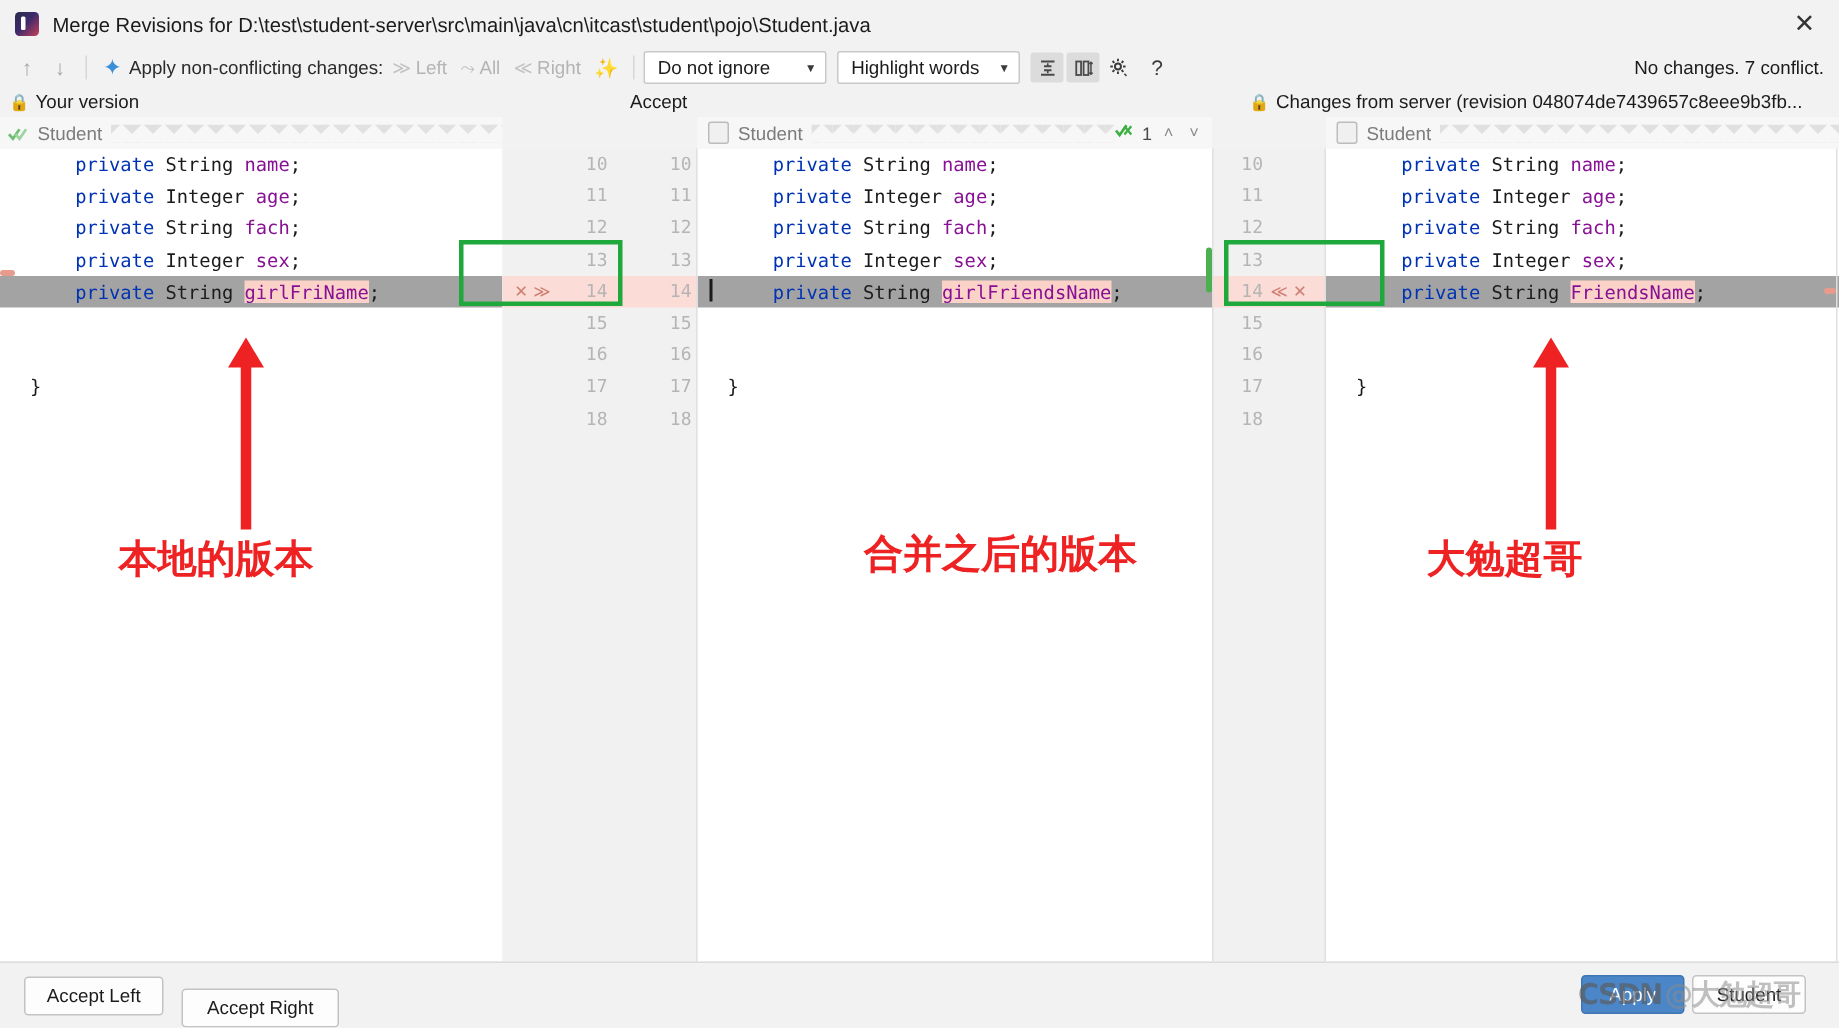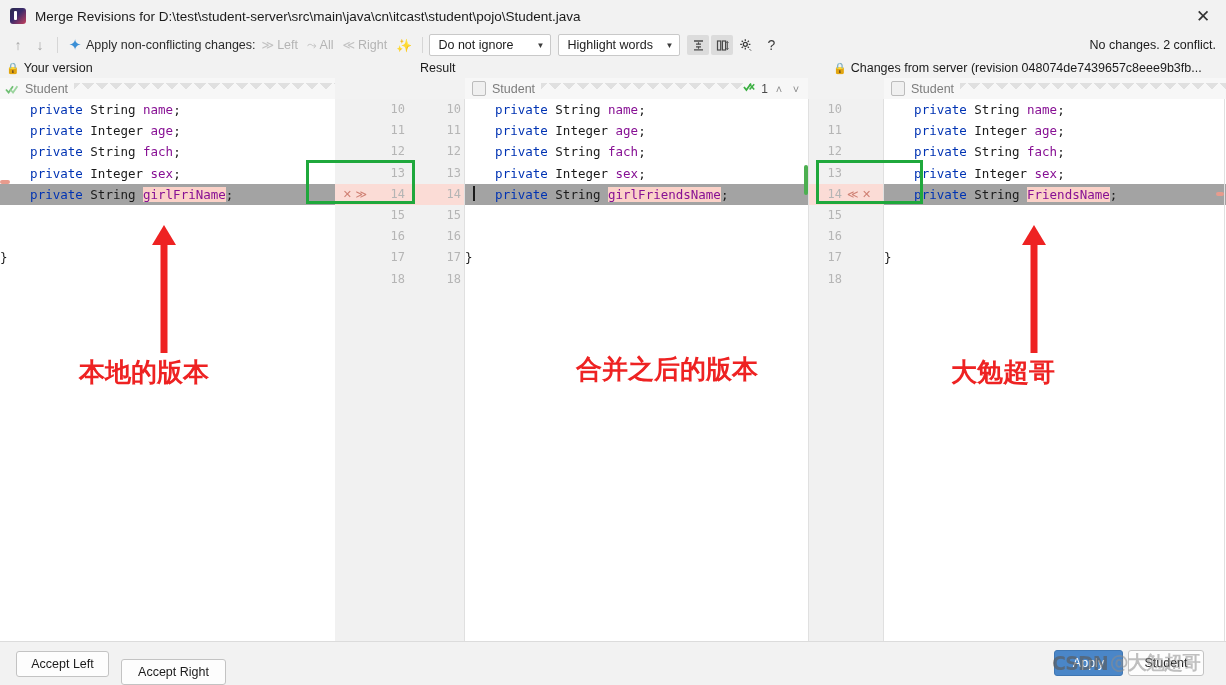--- a/index.html
+++ b/index.html
@@ -122,21 +122,21 @@
   .gutter{
     position:absolute;top:99px;height:542px;background:#f1f1f1;
     font-family:"DejaVu Sans Mono","Liberation Mono",monospace;font-size:12px;
     color:#b5b5b5;overflow:hidden;
   }
   .g-left{left:335px;width:130px;}
   .g-right{left:808px;width:76px;}
 
   .row{height:21.2px;line-height:21.2px;white-space:pre;}
   .row.hl{background:#a3a3a3;}
-  .code{}
+  .code{padding-left:20px;}
   .kw{color:#0033b3;}
   .id{color:#871094;}
   .pl{color:#1b1b1b;}
   .cls{color:#1b1b1b;}
   .mark{background:#fbd2c8;}
 
   .gnum{display:flex;align-items:flex-start;height:21.2px;line-height:21.2px;}
   .gnum .num{width:34px;text-align:right;color:#b5b5b5;}
   .gnum .acts{width:32px;text-align:right;color:#cf7f72;font-size:11px;padding-right:4px;
     font-family:"DejaVu Sans",sans-serif;}
@@ -249,29 +249,29 @@
     </div>
     <div class="tgl">
       <svg width="14" height="14" viewBox="0 0 14 14" aria-hidden="true">
         <circle cx="6.3" cy="6.3" r="2" stroke="#3b3b3b" stroke-width="1.3" fill="none"></circle>
         <path d="M6.3 1.2v1.7M6.3 9.7v1.7M1.2 6.3h1.7M9.7 6.3h1.7M2.7 2.7l1.2 1.2M8.7 8.7l1.2 1.2M9.9 2.7L8.7 3.9M3.9 8.7L2.7 9.9" stroke="#3b3b3b" stroke-width="1.3"></path>
         <path d="M10.6 11.2l1.4 1.4" stroke="#3b3b3b" stroke-width="1"></path>
       </svg>
     </div>
     <div class="tb-help">?</div>
 
-    <div class="tb-status">No changes. 2 conflict.</div>
+    <div class="tb-status">No changes. 7 conflict.</div>
   </div>
 
   <div class="panehdr ph-left">
     <span class="lock">🔒</span>
     <span>Your version</span>
   </div>
   <div class="panehdr ph-mid">
-    <span>Result</span>
+    <span>Accept</span>
   </div>
   <div class="panehdr ph-right">
     <span class="lock">🔒</span>
     <span>Changes from server (revision 048074de7439657c8eee9b3fb...</span>
   </div>
 
   <div class="crumbrow cr-left">
     <span class="crumb-chk">
       <svg width="15" height="12" viewBox="0 0 15 12" aria-hidden="true">
         <path d="M1 6.5l2.6 3L8 3.2" stroke="#6fbf73" stroke-width="1.8" fill="none"></path>

